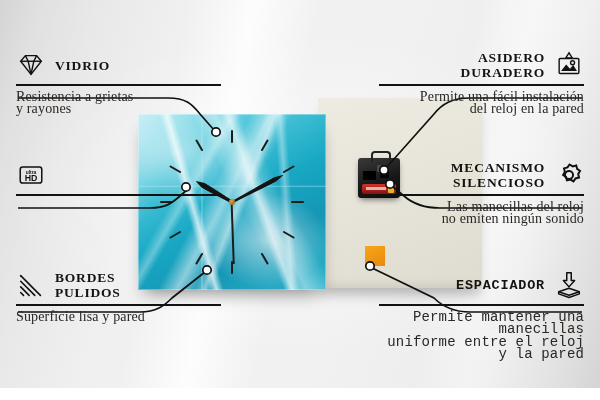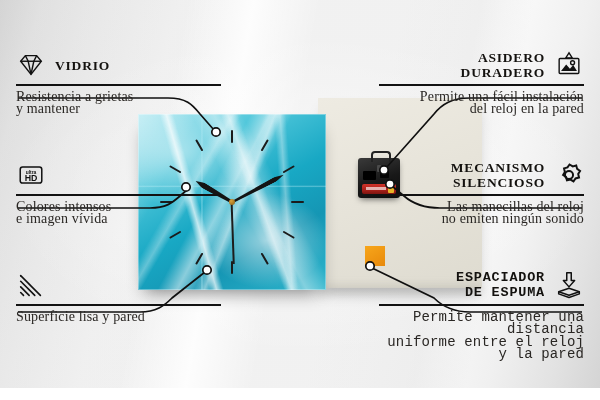--- a/index.html
+++ b/index.html
@@ -226,53 +226,53 @@
             </g>
           </svg>
       </span>
       <span class="ctitle">
         <span>VIDRIO</span><br>
       </span>
     </div>
     <div class="rule"></div>
     <div class="cbody">
       <span>Resistencia a grietas</span><br>
-      <span>y mantener</span>
+      <span>y rayones</span>
     </div>
   </div>
 
   <div class="callout left" style="left:16px;top:160px;">
     <div class="chead">
       <span class="ico">
         <svg viewBox="0 0 32 32">
           <rect x="4.5" y="7.5" width="23" height="17" rx="2.5" fill="none" stroke="currentColor" stroke-width="1.6"></rect>
           <text x="16" y="15.2" font-family="Liberation Sans, sans-serif" font-size="5.2" font-weight="bold" text-anchor="middle" fill="currentColor">ultra</text>
           <text x="16" y="22.4" font-family="Liberation Sans, sans-serif" font-size="9.4" font-weight="bold" text-anchor="middle" fill="currentColor">HD</text>
         </svg>
       </span>
     </div>
     <div class="rule"></div>
-    <div class="cbody">
-      <span>Colores intensos</span><br>
-      <span>e imagen vívida</span>
-    </div>
   </div>
 
   <div class="callout left" style="left:16px;top:270px;">
     <div class="chead">
       <span class="ico">
         <svg viewBox="0 0 32 32">
             <g stroke="currentColor" stroke-width="1.7" fill="none" stroke-linecap="round">
           <path d="M5 6 L26 27"></path>
               <path d="M5 12 L20 27"></path>
               <path d="M5 18 L14 27"></path>
               <path d="M5 24 L8 27"></path>
         </g>
           </svg>
       </span>
+      <span class="ctitle">
+        <span>BORDES</span><br>
+        <span>PULIDOS</span>
+      </span>
     </div>
     <div class="rule"></div>
     <div class="cbody">
       <span>Superficie lisa y pared</span>
     </div>
   </div>
 
   <div class="callout right" style="left:379px;top:160px;">
     <div class="chead">
       <span class="ctitle">
@@ -316,31 +316,30 @@
     <div class="cbody">
       <span>Permite una fácil instalación</span><br>
       <span>del reloj en la pared</span>
     </div>
   </div>
 
   <div class="callout right" style="left:379px;top:270px;font-family:Liberation Mono, monospace;">
     <div class="chead">
       <span class="ctitle">
         <span>ESPACIADOR</span><br>
-        <span>DE ESPUMA</span>
       </span>
       <span class="ico">
         <svg viewBox="0 0 32 32">
             <g fill="none" stroke="currentColor" stroke-width="1.6" stroke-linejoin="round">
           <path d="M13.6 3 h4.8 v8.2 h3.6 L16 18 l-6 -6.8 h3.6 Z"></path>
           <path d="M16 19.4 L27 23.2 L16 27 L5 23.2 Z"></path>
           <path d="M5 23.2 v2.3 L16 29.3 L27 25.5 v-2.3"></path>
             </g>
           </svg>
       </span>
     </div>
     <div class="rule"></div>
     <div class="cbody">
-      <span>Permite mantener una distancia</span><br>
+      <span>Permite mantener una manecillas</span><br>
       <span>uniforme entre el reloj y la pared</span>
     </div>
   </div>
 </div>
 
 </body></html>

